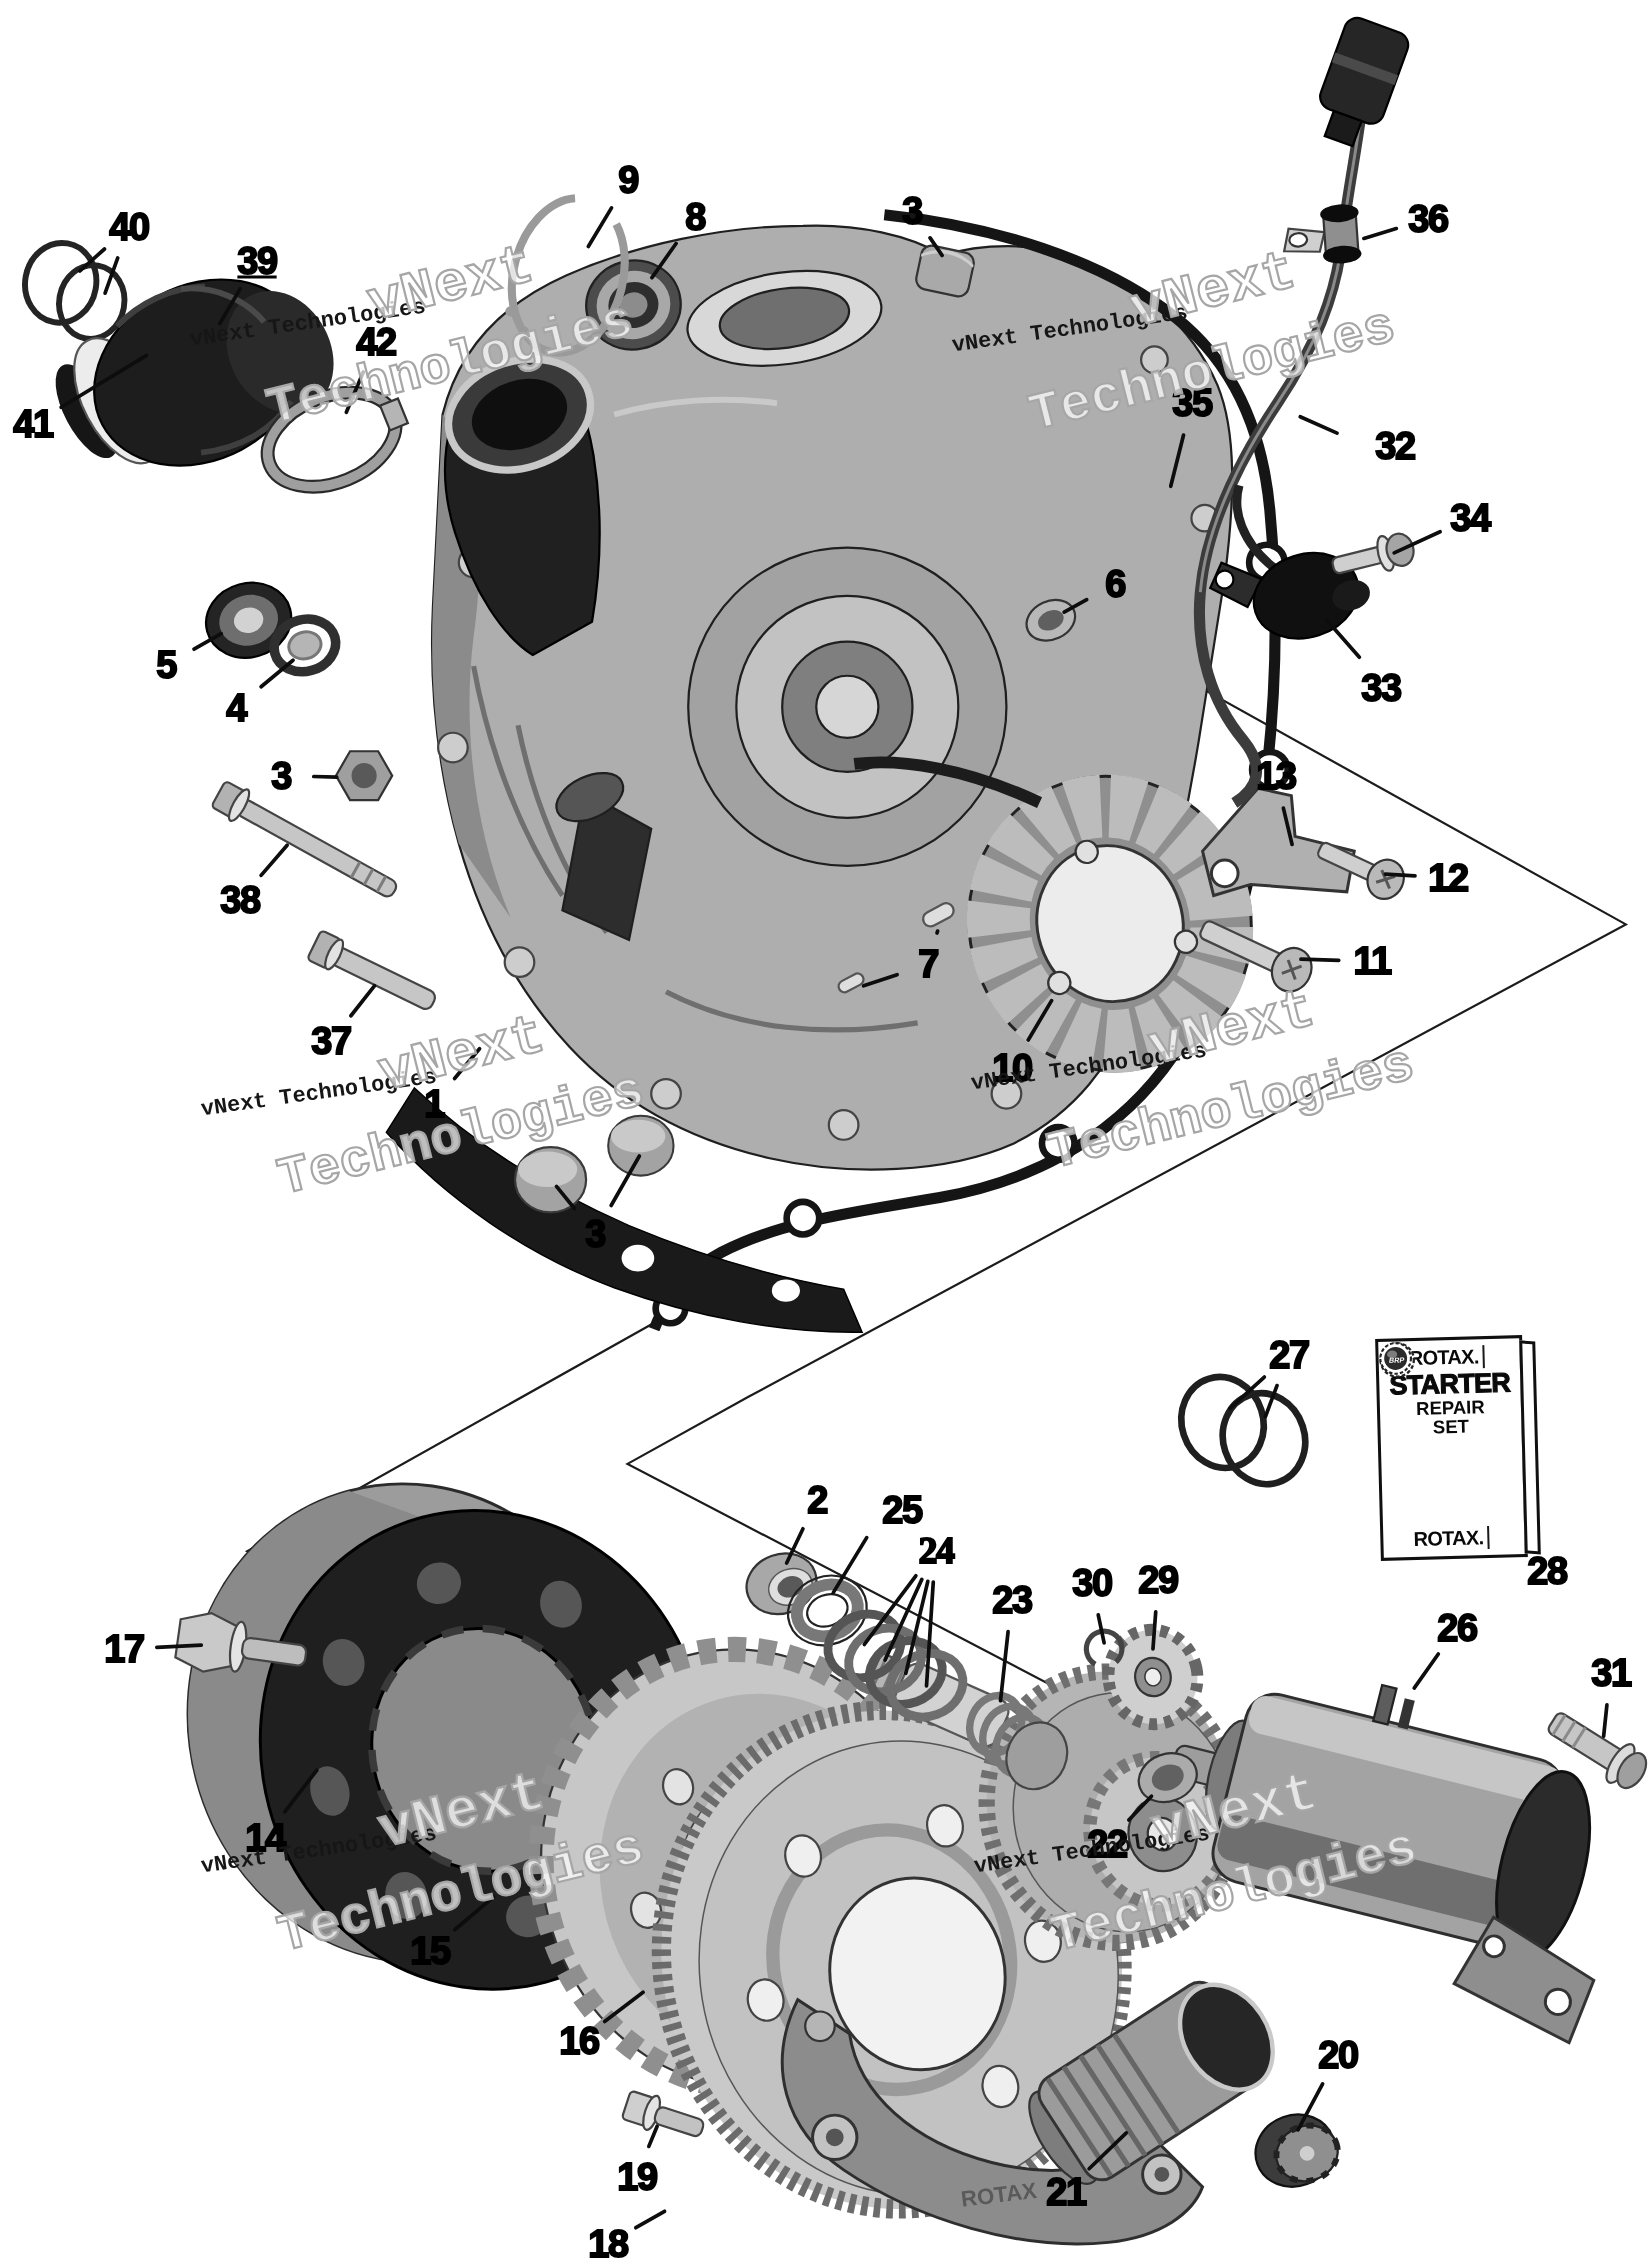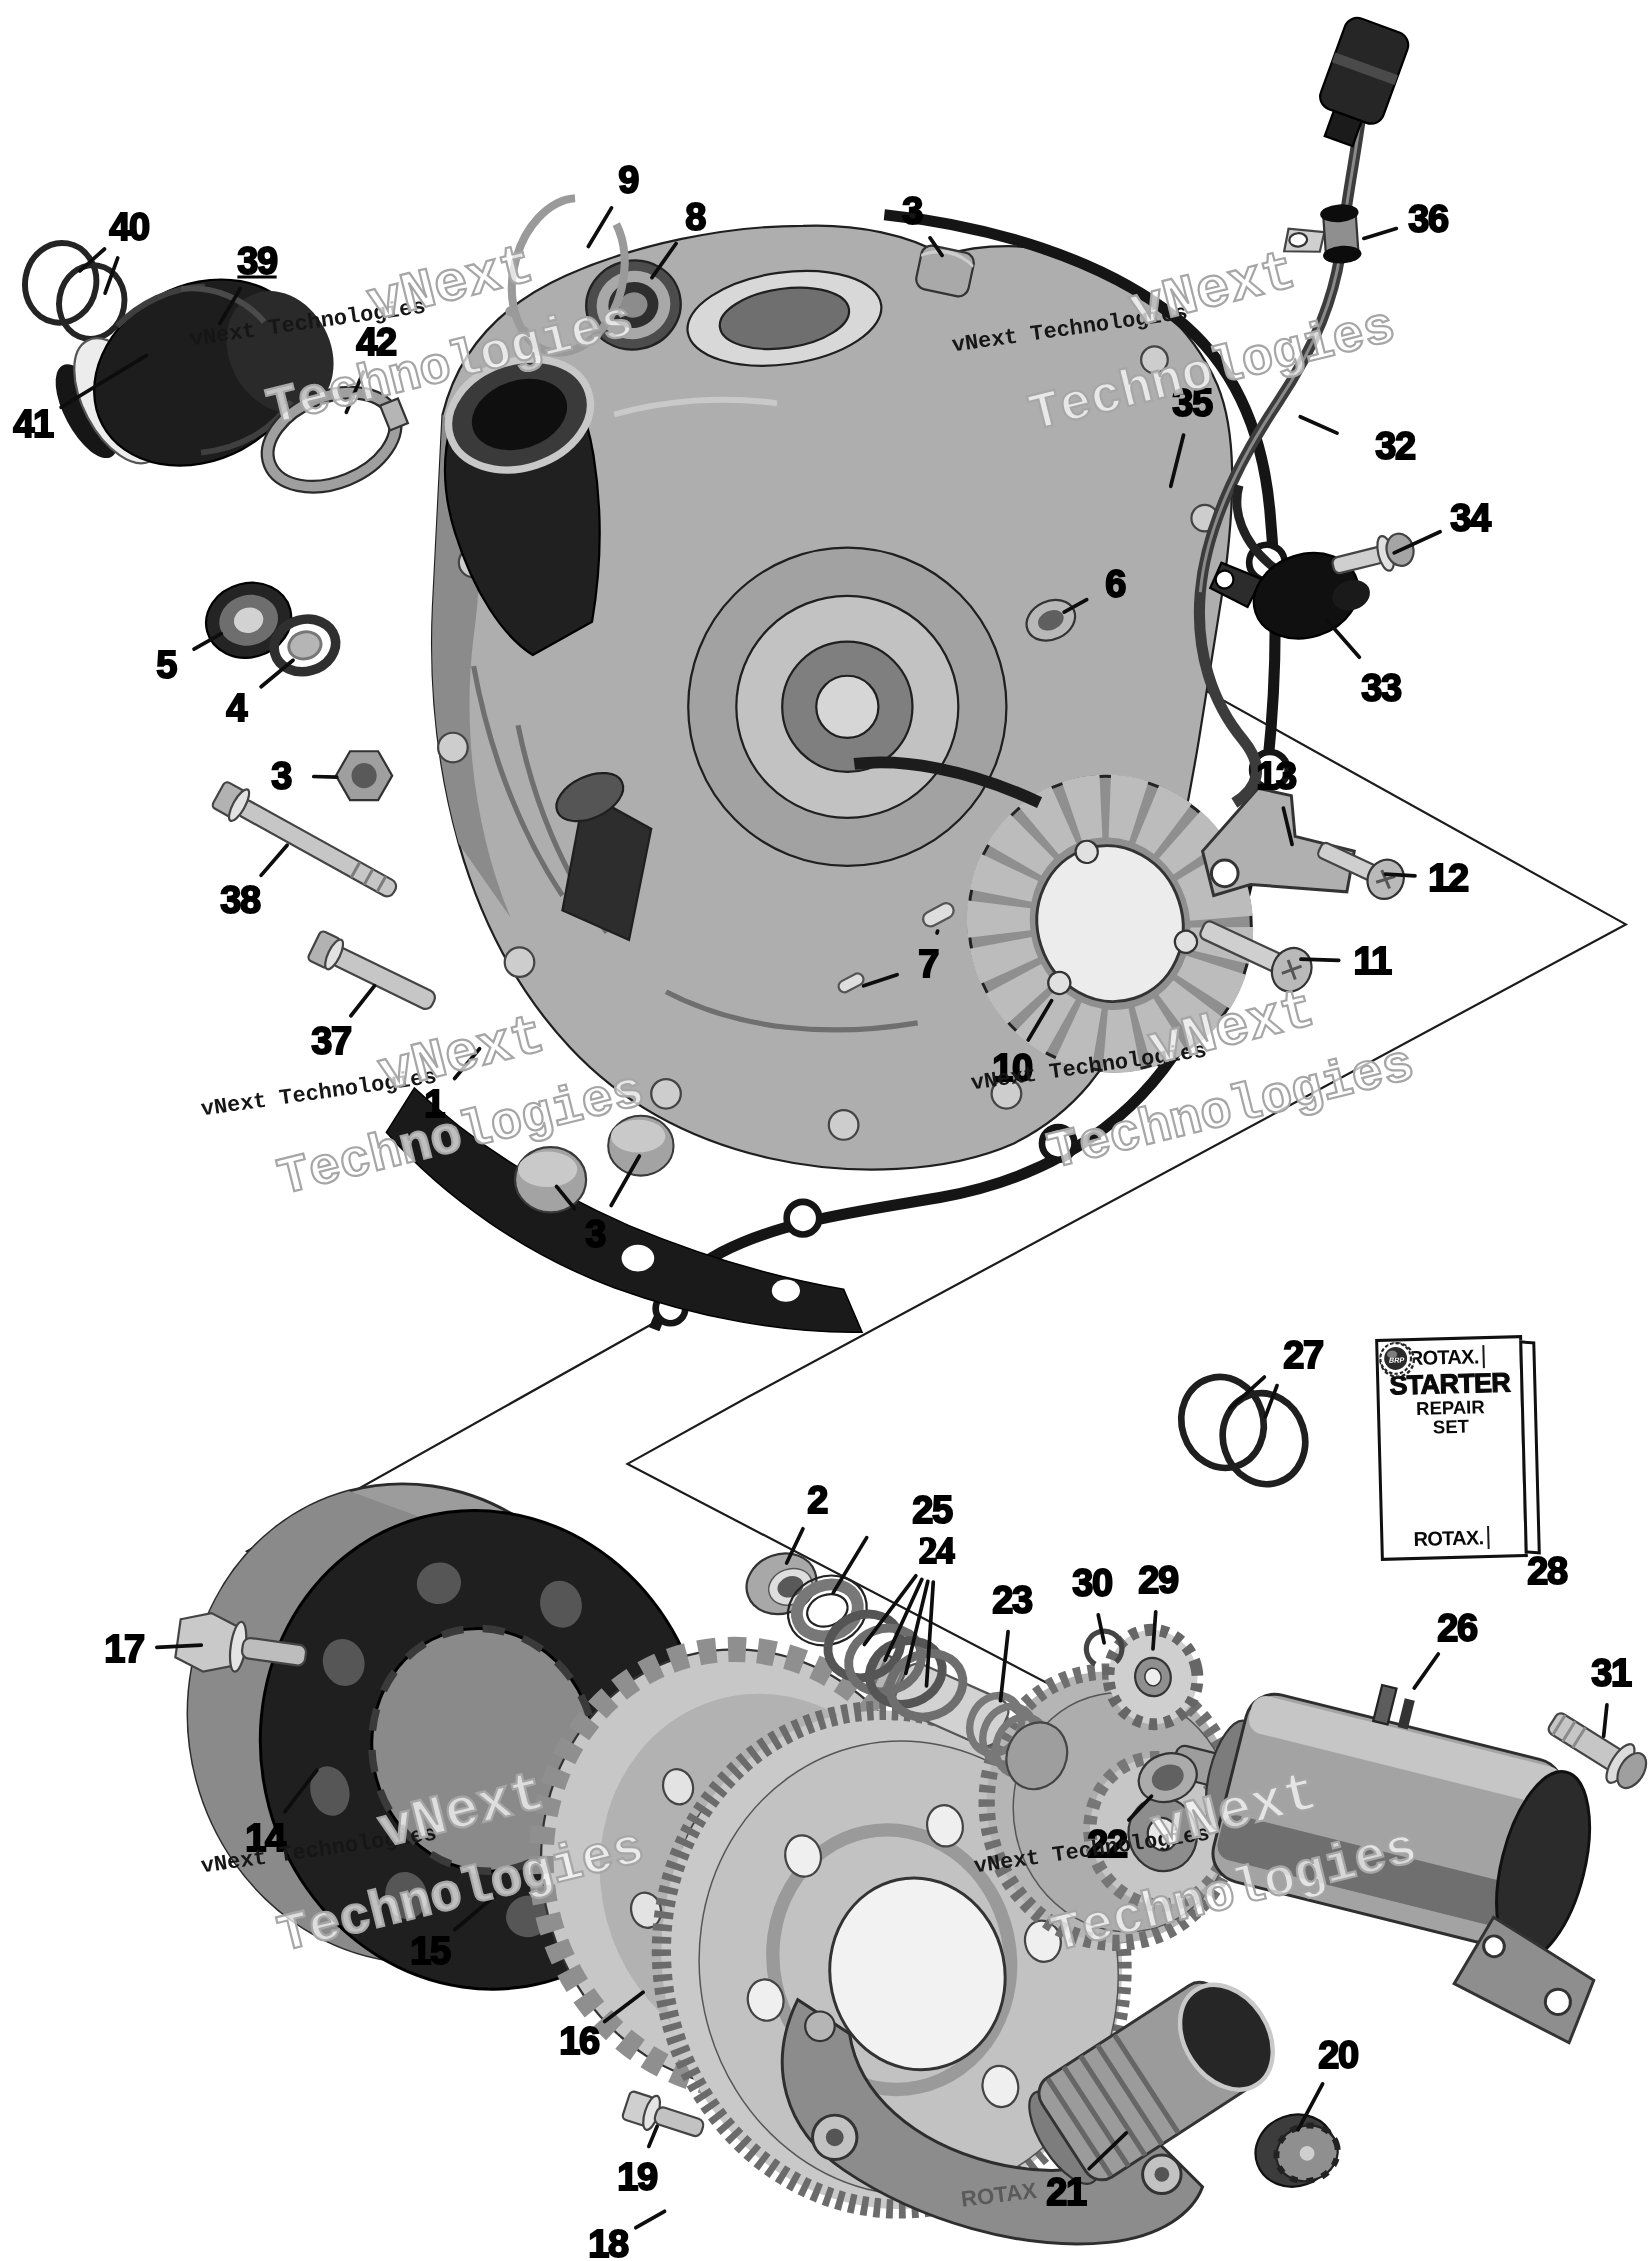--- a/index.html
+++ b/index.html
@@ -477,26 +477,26 @@
       <div class="callout" style="left: 331px; top: 1041px;">37</div>
       <div class="callout" style="left: 434px; top: 1104px;">1</div>
       <div class="callout" style="left: 1276px; top: 776px;">13</div>
       <div class="callout" style="left: 1448px; top: 878px;">12</div>
       <div class="callout" style="left: 1372px; top: 961px;">11</div>
       <div class="callout" style="left: 1012px; top: 1068px;">10</div>
       <div class="callout" style="left: 928px; top: 964px;">7</div>
       <div class="callout" style="left: 595px; top: 1234px;">3</div>
       <div class="callout" style="left: 124px; top: 1649px;">17</div>
       <div class="callout" style="left: 817px; top: 1500px;">2</div>
-      <div class="callout" style="left: 932px; top: 1510px;">25</div>
+      <div class="callout" style="left: 902px; top: 1510px;">25</div>
       <div class="callout" style="left: 936px; top: 1550px; font-family: Liberation Serif, serif;">24</div>
       <div class="callout" style="left: 1012px; top: 1600px;">23</div>
       <div class="callout" style="left: 1092px; top: 1583px;">30</div>
       <div class="callout" style="left: 1158px; top: 1580px;">29</div>
-      <div class="callout" style="left: 1289px; top: 1355px; margin-left: 14px;">27</div>
+      <div class="callout" style="left: 1289px; top: 1355px;">27</div>
       <div class="callout" style="left: 1547px; top: 1571px;">28</div>
       <div class="callout" style="left: 1457px; top: 1628px;">26</div>
       <div class="callout" style="left: 1611px; top: 1673px;">31</div>
       <div class="callout" style="left: 265px; top: 1838px;">14</div>
       <div class="callout" style="left: 430px; top: 1951px;">15</div>
       <div class="callout" style="left: 579px; top: 2041px;">16</div>
       <div class="callout" style="left: 637px; top: 2177px;">19</div>
       <div class="callout" style="left: 608px; top: 2244px;">18</div>
       <div class="callout" style="left: 1107px; top: 1844px;">22</div>
       <div class="callout" style="left: 1066px; top: 2192px;">21</div>

